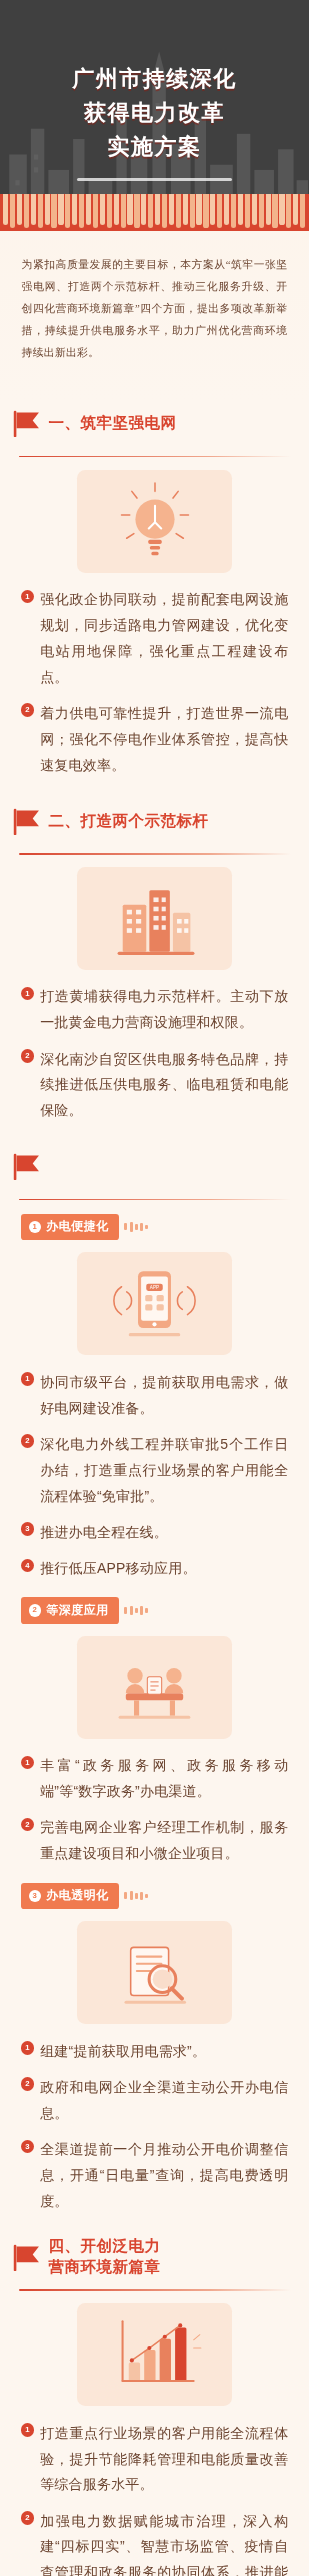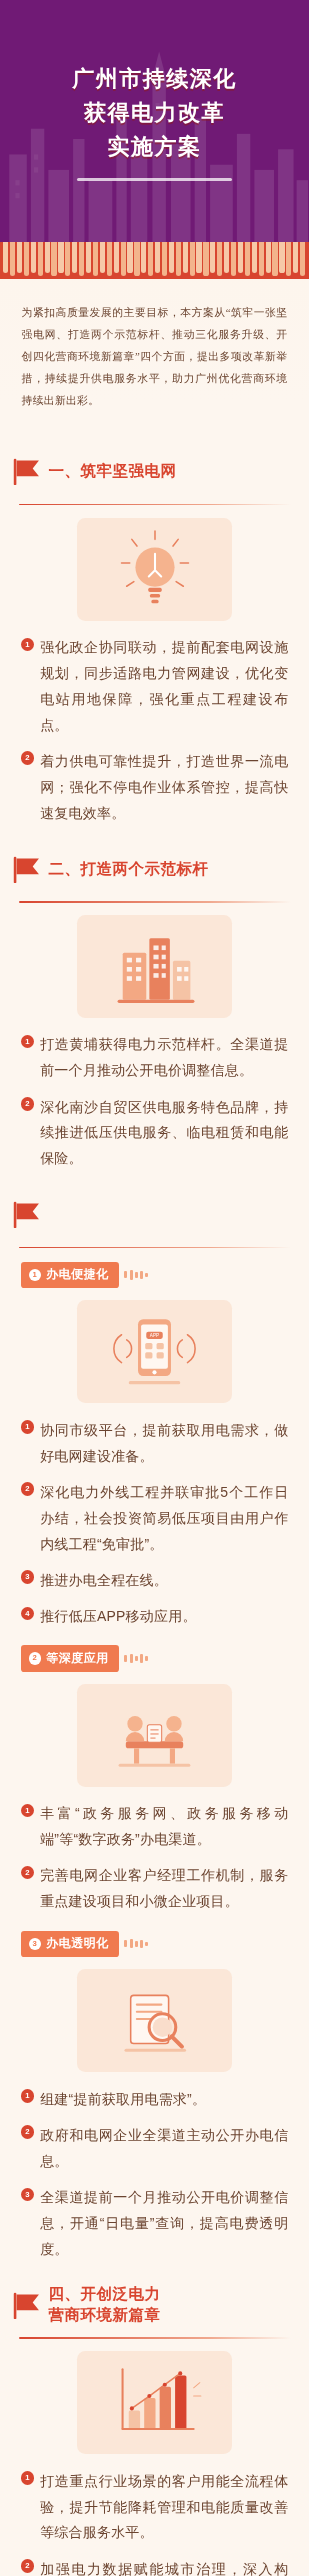--- a/index.html
+++ b/index.html
@@ -13,22 +13,22 @@
     min-height: 3348px;
     position: relative;
     background: linear-gradient(180deg, #fdf3e8 0%, #fdf6ef 12%, #fdf6ef 88%, #fdf1e4 100%);
     overflow: hidden;
   }
 
   
   .header {
     position: relative;
     width: 309px;
-    height: 242px;
-    background: #701a75;
+    height: 194px;
+    background: #404040;
     overflow: hidden;
   }
   .header .skyline {
     position: absolute;
     left: 0; top: 0;
     width: 309px; height: 242px;
     opacity: 0.38;
   }
   .header-title-wrap {
     position: absolute;
@@ -398,21 +398,21 @@
           <rect x="152" y="98" width="8" height="9"></rect>
       </g>
       <rect x="22" y="144" width="150" height="6" rx="3" fill="#e8815d"></rect>
     </svg>
   </div>
 </div>
 
 <div class="bullets">
   <div class="bullet">
     <div class="bullet-num">1</div>
-    <div class="bullet-text">打造黄埔获得电力示范样杆。全渠道提前一个月推动公开电价调整信息。</div>
+    <div class="bullet-text">打造黄埔获得电力示范样杆。主动下放一批黄金电力营商设施理和权限。</div>
   </div>
   <div class="bullet">
     <div class="bullet-num">2</div>
     <div class="bullet-text">深化南沙自贸区供电服务特色品牌，持续推进低压供电服务、临电租赁和电能保险。</div>
   </div>
 </div>
 
 <div class="section-head">
   <div class="flag">
     <svg width="28" height="27" viewBox="0 0 54 52">
@@ -462,21 +462,21 @@
   </div>
 </div>
 
 <div class="bullets">
   <div class="bullet">
     <div class="bullet-num">1</div>
     <div class="bullet-text">协同市级平台，提前获取用电需求，做好电网建设准备。</div>
   </div>
   <div class="bullet">
     <div class="bullet-num">2</div>
-    <div class="bullet-text">深化电力外线工程并联审批5个工作日办结，社会投资简易低压项目由用户作内线工程“免审批”。</div>
+    <div class="bullet-text">深化电力外线工程并联审批5个工作日办结，打造重点行业场景的客户用能全流程体验“免审批”。</div>
   </div>
   <div class="bullet">
     <div class="bullet-num">3</div>
     <div class="bullet-text">推进办电全程在线。</div>
   </div>
   <div class="bullet">
     <div class="bullet-num">4</div>
     <div class="bullet-text">推行低压APP移动应用。</div>
   </div>
 </div>

